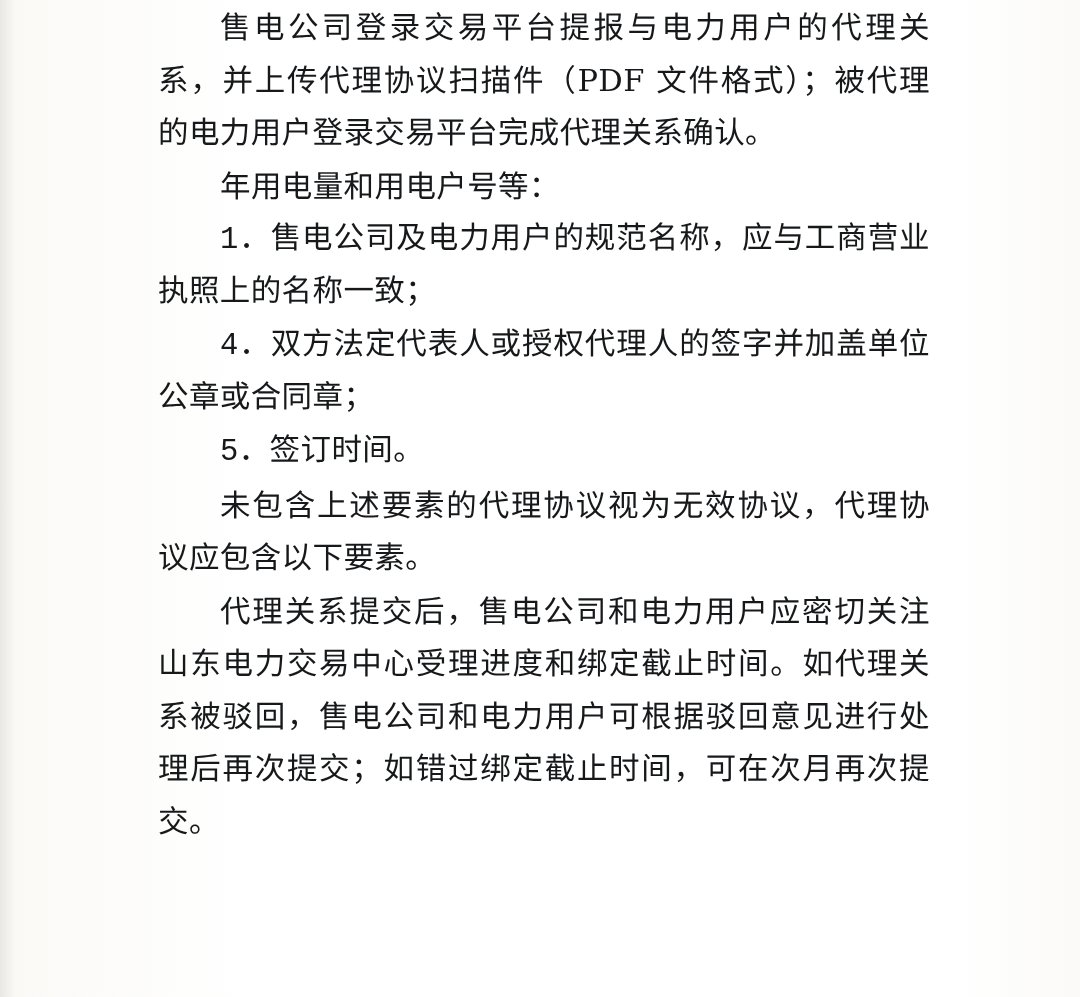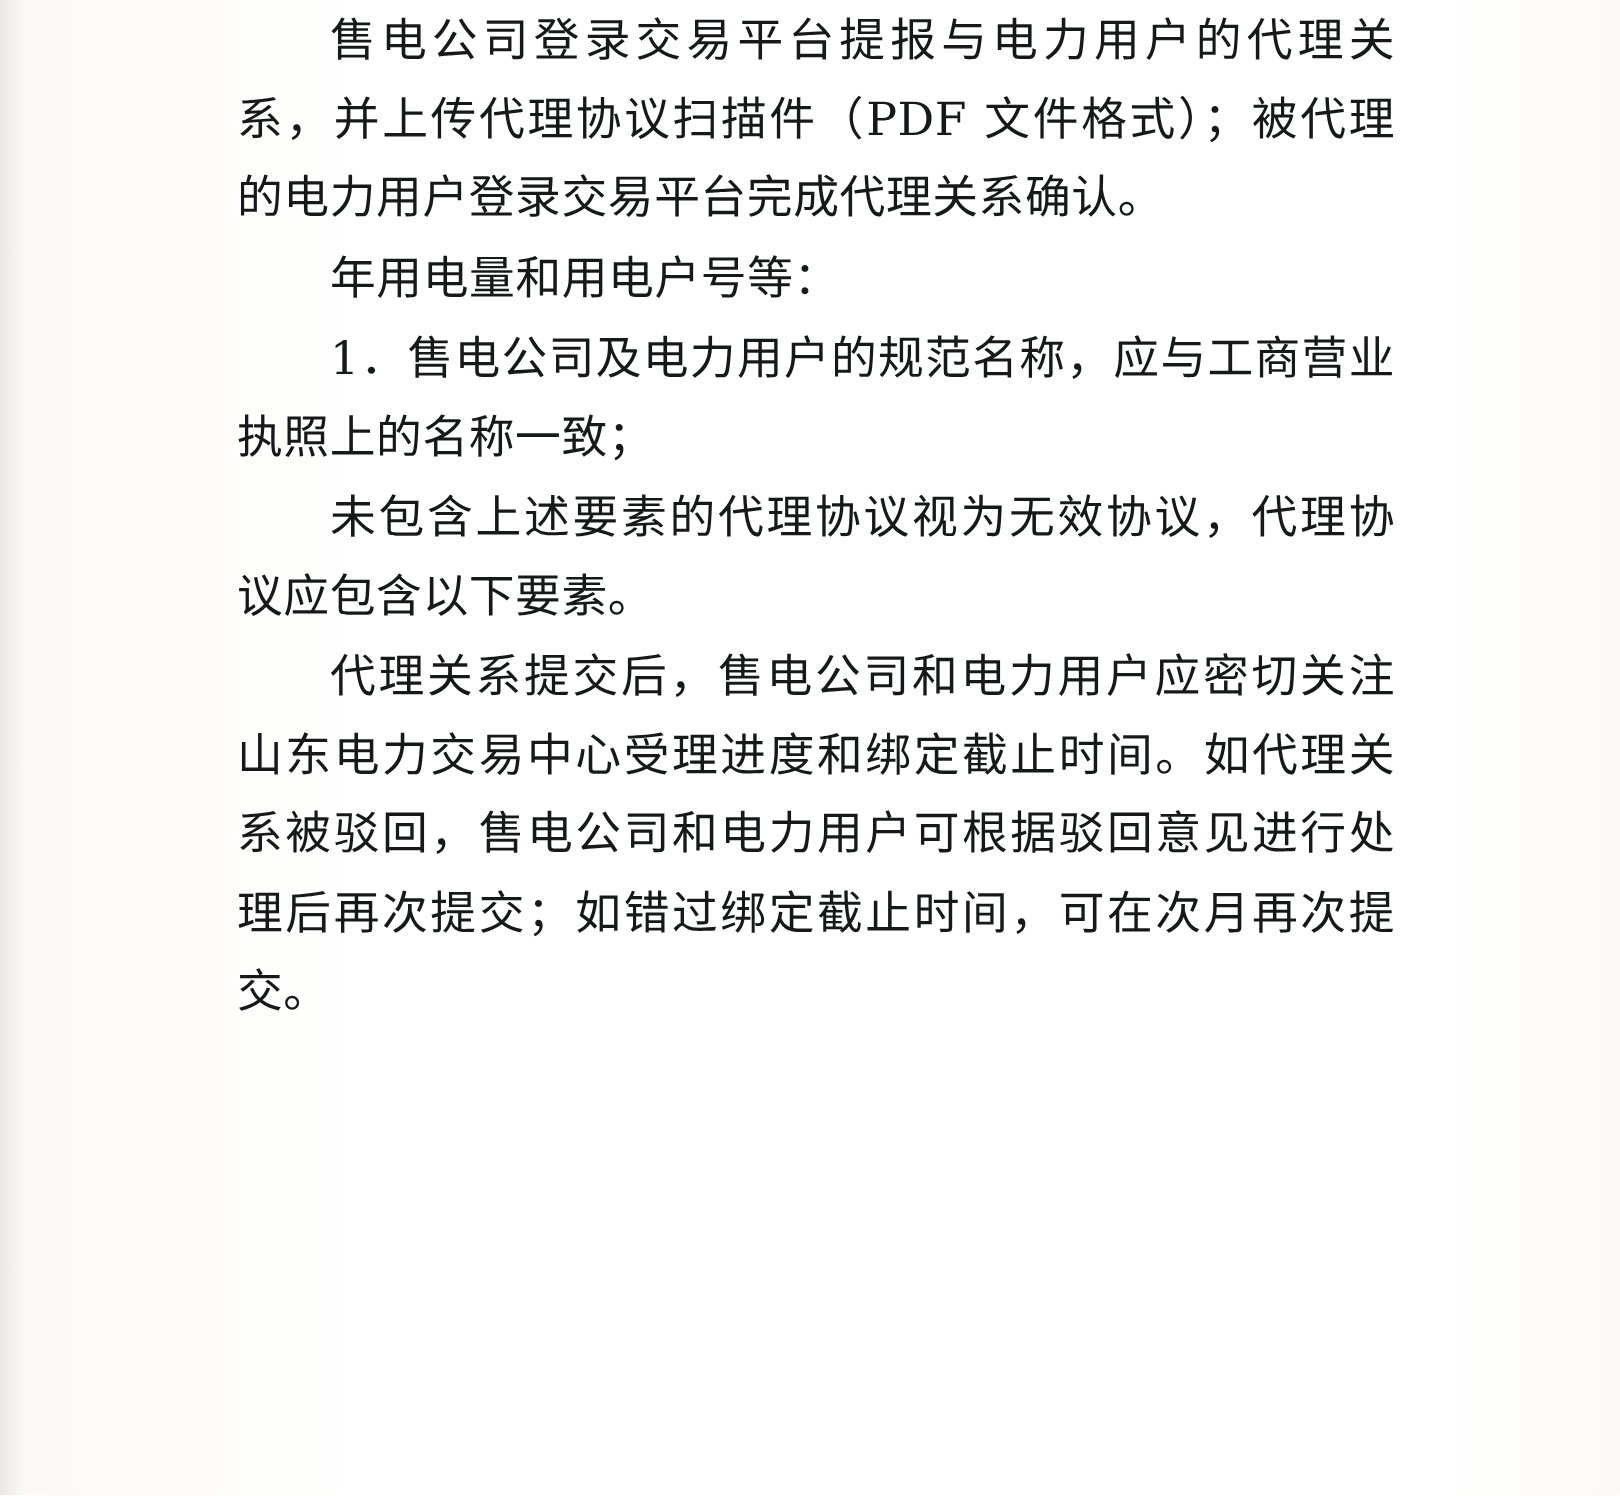--- a/index.html
+++ b/index.html
@@ -45,20 +45,21 @@
     letter-spacing: 0.4px;
     text-indent: 0;
     font-weight: 400;
     font-family: "DejaVu Serif", "Liberation Serif", serif;
   }
   p.indent {
     text-indent: 62px;
   }
   p.item {
     text-indent: 62px;
+    font-family: Liberation Mono, monospace;
   }
   
   .edge-left {
     position: absolute;
     left: 0; top: 0;
     width: 16px; height: 997px;
     background: linear-gradient(90deg, rgba(220,218,212,0.55), rgba(255,255,255,0));
     pointer-events: none;
   }
   .edge-right {
@@ -73,17 +74,19 @@
 <body>
 
 <div id="page">
   <div class="edge-left"></div>
   <div class="edge-right"></div>
 
   <div class="doc-body">
     <p class="para indent">售电公司登录交易平台提报与电力用户的代理关系，并上传代理协议扫描件（PDF 文件格式）；被代理的电力用户登录交易平台完成代理关系确认。</p>
     <p class="para indent">年用电量和用电户号等：</p>
     <p class="para item">1．售电公司及电力用户的规范名称，应与工商营业执照上的名称一致；</p>
+    <p class="para item">4．双方法定代表人或授权代理人的签字并加盖单位公章或合同章；</p>
+    <p class="para item">5．签订时间。</p>
     <p class="para indent">未包含上述要素的代理协议视为无效协议，代理协议应包含以下要素。</p>
     <p class="para indent">代理关系提交后，售电公司和电力用户应密切关注山东电力交易中心受理进度和绑定截止时间。如代理关系被驳回，售电公司和电力用户可根据驳回意见进行处理后再次提交；如错过绑定截止时间，可在次月再次提交。</p>
 
   </div>
 </div>
 
 </body></html>

